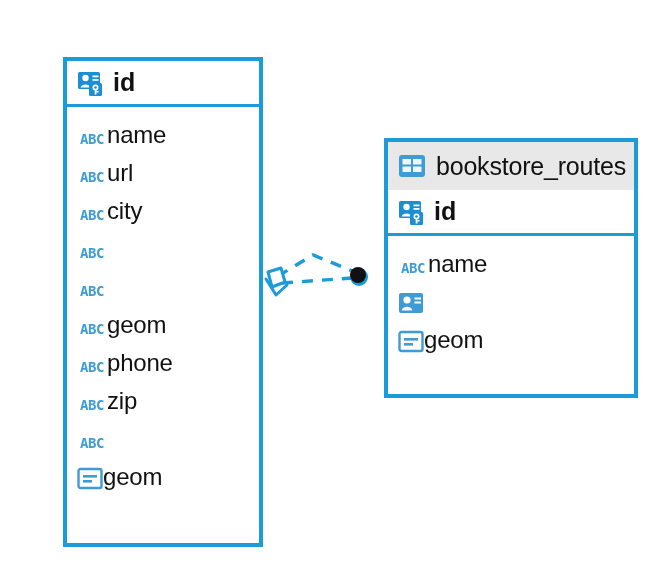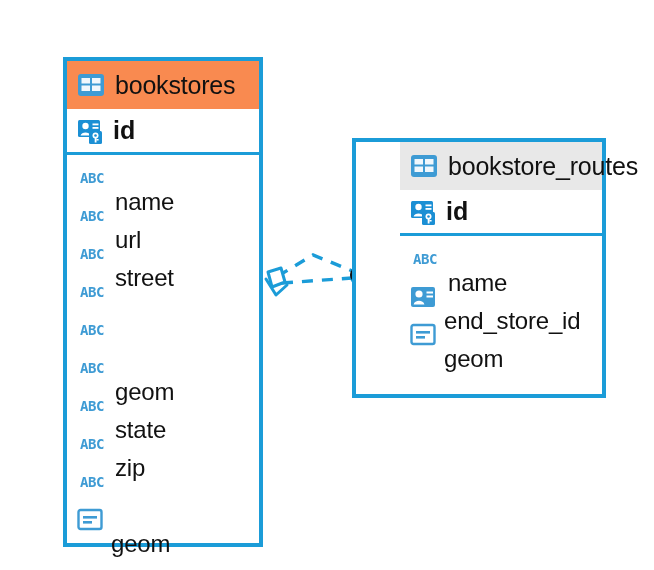--- a/index.html
+++ b/index.html
@@ -53,25 +53,24 @@
   .pk-row .field-label {
     font-size: 25px;
     font-weight: bold;
     color: #111111;
   }
   .fields {
     padding: 4px 0 6px 0;
   }
   .field-row {
     display: flex;
-    align-items: center;
+    align-items: flex-end;
     box-sizing: border-box;
     height: 38px;
     padding: 0 10px;
-    gap: 8px;
   }
   .field-row .field-label {
     font-size: 24px;
     color: #111111;
     white-space: nowrap;
     letter-spacing: -0.2px;
     margin-top: 48px;
   }
 
   
@@ -122,32 +121,20 @@
     </g>
 
     <g>
       <circle cx="359" cy="277" r="9" fill="#1b9cd8"></circle>
       <circle cx="358" cy="275" r="8" fill="#111111"></circle>
     </g>
   </svg>
 
   <div class="entity" style="left:63px; top:57px; width:200px; height:490px;">
 
-    <div class="entity-header" style="background:#f98a50;">
-      <span class="icon tbl">
-        <svg width="28" height="26" viewBox="0 0 28 26" xmlns="http://www.w3.org/2000/svg">
-          <rect x="1" y="2" width="26" height="22" rx="3" fill="#3e9bd4"></rect>
-          <rect x="4.5" y="6" width="8.5" height="5.5" fill="#ffffff" opacity="0.92"></rect>
-          <rect x="15" y="6" width="8.5" height="5.5" fill="#ffffff" opacity="0.92"></rect>
-          <rect x="4.5" y="13.5" width="8.5" height="5.5" fill="#ffffff" opacity="0.92"></rect>
-          <rect x="15" y="13.5" width="8.5" height="5.5" fill="#ffffff" opacity="0.92"></rect>
-        </svg>
-      </span>
-      <span class="title">bookstores</span>
-    </div>
 
     <div class="pk-row">
       <span class="icon pk">
         <svg width="28" height="28" viewBox="0 0 28 28" xmlns="http://www.w3.org/2000/svg">
           <rect x="1" y="3" width="22" height="17" rx="1.5" fill="#1b8fd4"></rect>
           <circle cx="8.5" cy="9" r="3.2" fill="#ffffff"></circle>
           <path d="M 3.6 18.5 C 4.4 14.4 12.6 14.4 13.4 18.5 Z" fill="#ffffff"></path>
           <rect x="15.5" y="6.5" width="6" height="1.8" fill="#ffffff"></rect>
           <rect x="15.5" y="10" width="6" height="1.8" fill="#ffffff"></rect>
           <rect x="12" y="14" width="13" height="13" rx="1.5" fill="#1b8fd4"></rect>
@@ -167,39 +154,39 @@
         <span class="field-label">name</span>
       </div>
 
       <div class="field-row">
         <span class="icon abc">ABC</span>
         <span class="field-label">url</span>
       </div>
 
       <div class="field-row">
         <span class="icon abc">ABC</span>
-        <span class="field-label">street</span>
+        <span class="field-label">city</span>
       </div>
 
       <div class="field-row">
         <span class="icon abc">ABC</span>
       </div>
 
       <div class="field-row">
         <span class="icon abc">ABC</span>
       </div>
 
       <div class="field-row">
         <span class="icon abc">ABC</span>
         <span class="field-label">geom</span>
       </div>
 
       <div class="field-row">
         <span class="icon abc">ABC</span>
-        <span class="field-label">state</span>
+        <span class="field-label">phone</span>
       </div>
 
       <div class="field-row">
         <span class="icon abc">ABC</span>
         <span class="field-label">zip</span>
       </div>
 
       <div class="field-row">
         <span class="icon abc">ABC</span>
       </div>
@@ -210,21 +197,21 @@
             <rect x="1.5" y="2" width="23" height="19" rx="2" fill="#ffffff" stroke="#3e9bd4" stroke-width="2.4"></rect>
             <rect x="6" y="8" width="14" height="2.6" fill="#3e9bd4"></rect>
             <rect x="6" y="13" width="9" height="2.6" fill="#3e9bd4"></rect>
           </svg>
         </span>
         <span class="field-label">geom</span>
       </div>
     </div>
   </div>
 
-  <div class="entity" style="left:352px; top:138px; width:254px; height:260px;padding-left:44px;">
+  <div class="entity" style="left:384px; top:138px; width:254px; height:260px;">
 
     <div class="entity-header" style="background:#e8e8e8;">
       <span class="icon tbl">
         <svg width="28" height="26" viewBox="0 0 28 26" xmlns="http://www.w3.org/2000/svg">
           <rect x="1" y="2" width="26" height="22" rx="3" fill="#3e9bd4"></rect>
           <rect x="4.5" y="6" width="8.5" height="5.5" fill="#ffffff" opacity="0.92"></rect>
           <rect x="15" y="6" width="8.5" height="5.5" fill="#ffffff" opacity="0.92"></rect>
           <rect x="4.5" y="13.5" width="8.5" height="5.5" fill="#ffffff" opacity="0.92"></rect>
           <rect x="15" y="13.5" width="8.5" height="5.5" fill="#ffffff" opacity="0.92"></rect>
         </svg>
@@ -261,21 +248,20 @@
       <div class="field-row">
         <span class="icon fk">
           <svg width="26" height="26" viewBox="0 0 26 26" xmlns="http://www.w3.org/2000/svg">
             <rect x="1" y="3" width="24" height="20" rx="2" fill="#3e9bd4"></rect>
             <circle cx="9" cy="10" r="3.6" fill="#ffffff"></circle>
             <path d="M 3.6 20.5 C 4.6 15.6 13.4 15.6 14.4 20.5 Z" fill="#ffffff"></path>
             <rect x="16.5" y="7.5" width="6.5" height="2" fill="#ffffff"></rect>
             <rect x="16.5" y="11.5" width="6.5" height="2" fill="#ffffff"></rect>
           </svg>
         </span>
-        <span class="field-label">end_store_id</span>
       </div>
 
       <div class="field-row">
         <span class="icon geo">
           <svg width="26" height="24" viewBox="0 0 26 24" xmlns="http://www.w3.org/2000/svg">
             <rect x="1.5" y="2" width="23" height="19" rx="2" fill="#ffffff" stroke="#3e9bd4" stroke-width="2.4"></rect>
             <rect x="6" y="8" width="14" height="2.6" fill="#3e9bd4"></rect>
             <rect x="6" y="13" width="9" height="2.6" fill="#3e9bd4"></rect>
           </svg>
         </span>

